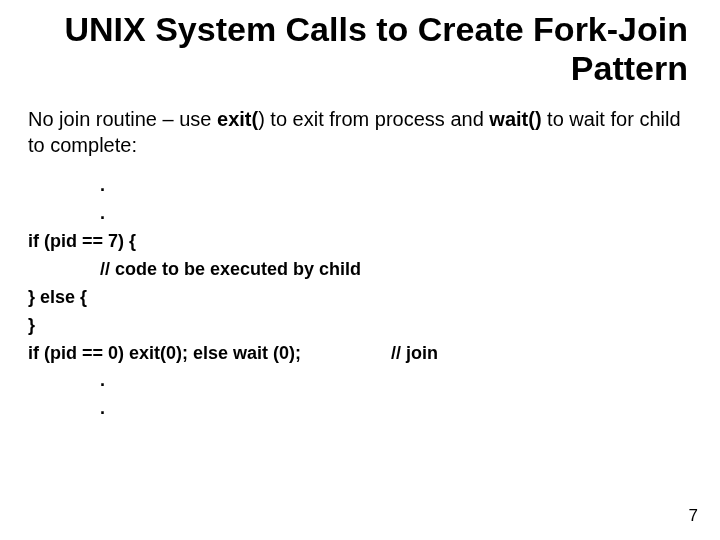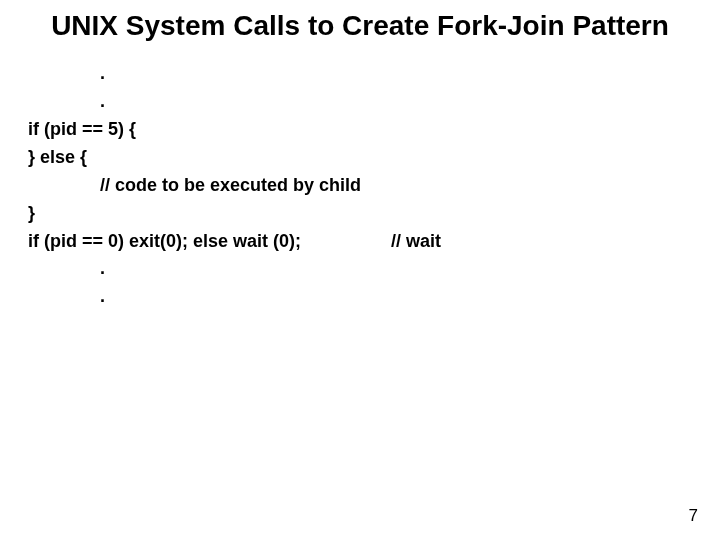--- a/index.html
+++ b/index.html
@@ -13,23 +13,23 @@
     overflow: hidden;
   }
   .slide {
     position: relative;
     width: 720px;
     height: 540px;
     box-sizing: border-box;
     padding: 10px 24px 0 24px;
   }
   .title {
-    font-size: 28px;
+    font-size: 34px;
     font-weight: bold;
-    text-align: center;
+    text-align: right;
     line-height: 1.15;
     margin: 0 0 18px 0;
     padding: 0 8px;
   }
   .intro {
     font-size: 20px;
     line-height: 1.3;
     margin: 0 0 14px 4px;
   }
   .intro .bold {
@@ -58,30 +58,33 @@
     font-weight: normal;
   }
 </style>
 </head>
 <body>
 
 <div class="slide">
 
   <h1 class="title">UNIX System Calls to Create Fork-Join Pattern</h1>
 
+  <p class="intro">
+    <span>No join routine – use </span><span class="bold">exit(</span><span>) to exit from process and </span><span class="bold">wait()</span><span> to wait for child to complete:</span>
+  </p>
 
   <div class="code">
     <div><span class="indent1">.</span></div>
     <div><span class="indent1">.</span></div>
-    <div><span>if (pid == 5) {</span></div>
+    <div><span>if (pid == 7) {</span></div>
+    <div><span class="indent2">// code to be executed by child</span></div>
     <div><span>} else {</span></div>
-    <div><span class="indent2">// code to be executed by child</span></div>
     <div><span>}</span></div>
     <div>
-      <span>if (pid == 0) exit(0); else wait (0);</span><span style="display:inline-block; width:90px;"></span><span>// wait</span>
+      <span>if (pid == 0) exit(0); else wait (0);</span><span style="display:inline-block; width:90px;"></span><span>// join</span>
     </div>
     <div><span class="indent1">.</span></div>
     <div><span class="indent1">.</span></div>
   </div>
 
   <div class="page-number">7</div>
 
 </div>
 
 </body></html>

